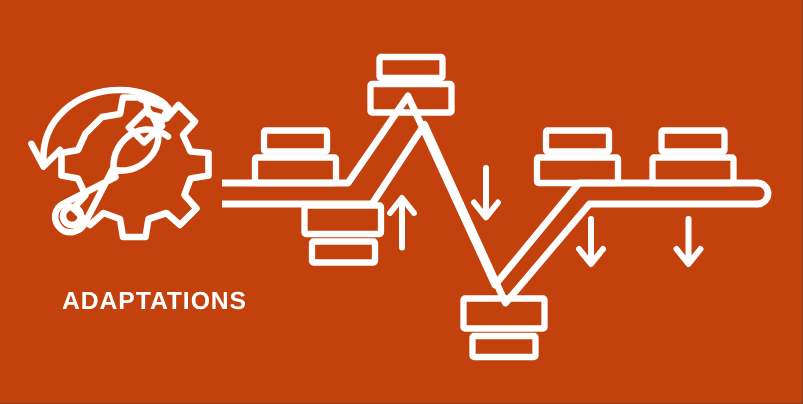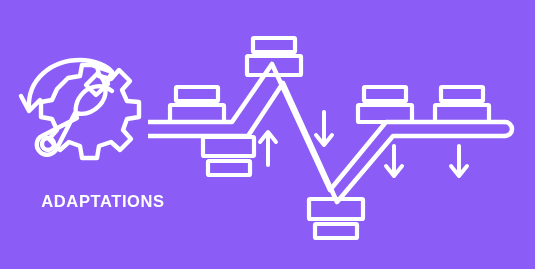--- a/index.html
+++ b/index.html
@@ -39,21 +39,21 @@
     font-size: 16.5px;
     font-weight: bold;
     letter-spacing: 0.6px;
     line-height: 1;
     white-space: nowrap;
   }
 </style>
 </head>
 <body style="background: rgb(51, 55, 61);">
 
-<div id="canvas" style="background: #8b5cf6;">
+<div id="canvas" style="background: #c2410c;">
 
   <svg id="art" viewBox="0 0 535 269">
 
     <g fill="none" stroke="#ffffff" stroke-width="4.4" stroke-linecap="round" stroke-linejoin="round">
 
       <g>
         <path d="M 29 109 C 27 79, 52 60, 80 60 C 95 60, 108 66, 112 72"></path>
         <path d="M 21 96 L 29 111 L 40 100"></path>
         <path d="M 94 66 L 112 72 L 106 85"></path>
       </g>

